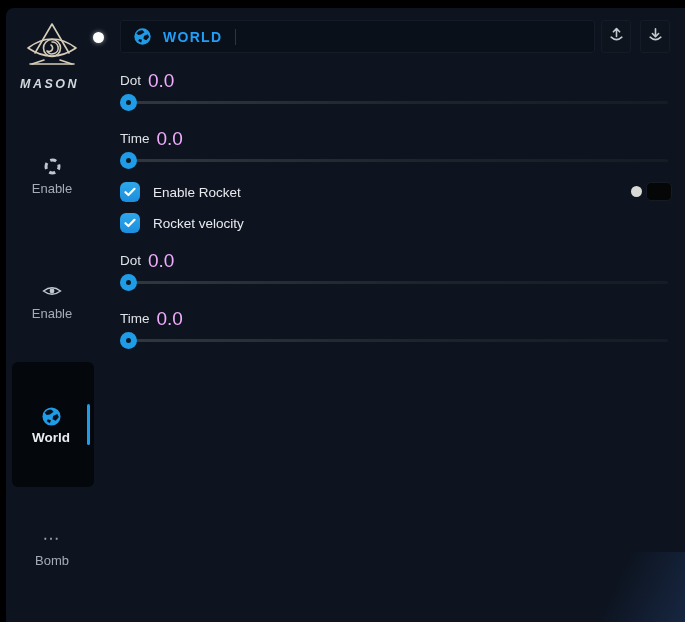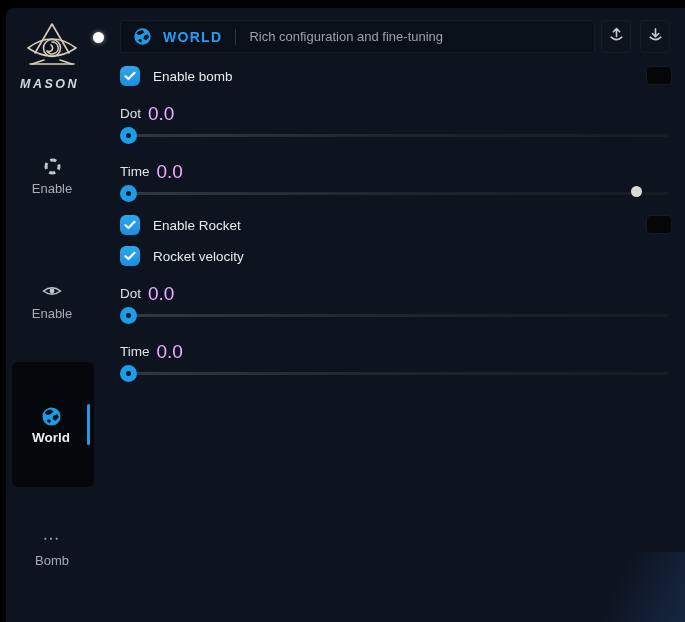--- a/index.html
+++ b/index.html
@@ -158,21 +158,20 @@
 
 <div class="header-bar">
   <span class="globe">
     <svg width="19" height="19" viewBox="0 0 20 20">
       <circle cx="10" cy="10" r="8.6" fill="#1f9ce8"></circle>
       <path d="M3.5 6.5 Q6.5 2.5 10 3.5 L12 5.5 L8.5 8 L5.5 8.5 Z M11.5 9.5 L15.5 7.5 L17 10.5 L14 14 L11 12.5 Z M6.5 12.5 L9.5 13.5 L8.5 16.5 L5.5 14.5 Z" fill="#0a1019"></path>
     </svg>
   </span>
   <span class="header-title">WORLD</span>
   <span class="header-divider"></span>
-  <span class="header-subtitle">Rich configuration and fine-tuning</span>
 </div>
 
 <div class="icon-btn btn-upload">
   <span>
     <svg width="15" height="15" viewBox="0 0 15 15" fill="none" stroke="currentColor" stroke-width="1.6" stroke-linecap="round" stroke-linejoin="round">
       <path d="M7.5 9.5 V1.8 M4.4 4.8 L7.5 1.6 L10.6 4.8"></path>
       <path d="M2.2 10.2 Q7.5 15.2 12.8 10.2"></path>
     </svg>
   </span>
 </div>
@@ -180,29 +179,20 @@
   <span>
     <svg width="15" height="15" viewBox="0 0 15 15" fill="none" stroke="currentColor" stroke-width="1.6" stroke-linecap="round" stroke-linejoin="round">
       <path d="M7.5 1.8 V9.5 M4.4 6.5 L7.5 9.7 L10.6 6.5"></path>
       <path d="M2.2 10.2 Q7.5 15.2 12.8 10.2"></path>
     </svg>
   </span>
 </div>
 
 <div class="main">
 
-  <div class="cb-row first">
-    <span class="checkbox">
-      <svg width="12" height="10" viewBox="0 0 12 10" fill="none" stroke="#ffffff" stroke-width="2.2" stroke-linecap="round" stroke-linejoin="round">
-          <path d="M1.5 5.2 L4.4 8 L10.5 1.8"></path>
-        </svg>
-    </span>
-    <span class="cb-label">Enable bomb</span>
-    <span class="swatch" style="background: rgb(5, 6, 8);"></span>
-  </div>
 
   <div class="slider-label">
     <span class="slider-name">Dot</span>
     <span class="slider-value">0.0</span>
   </div>
   <div class="slider-row">
     <div class="slider-track"></div>
     <div class="slider-handle"></div>
   </div>
 

